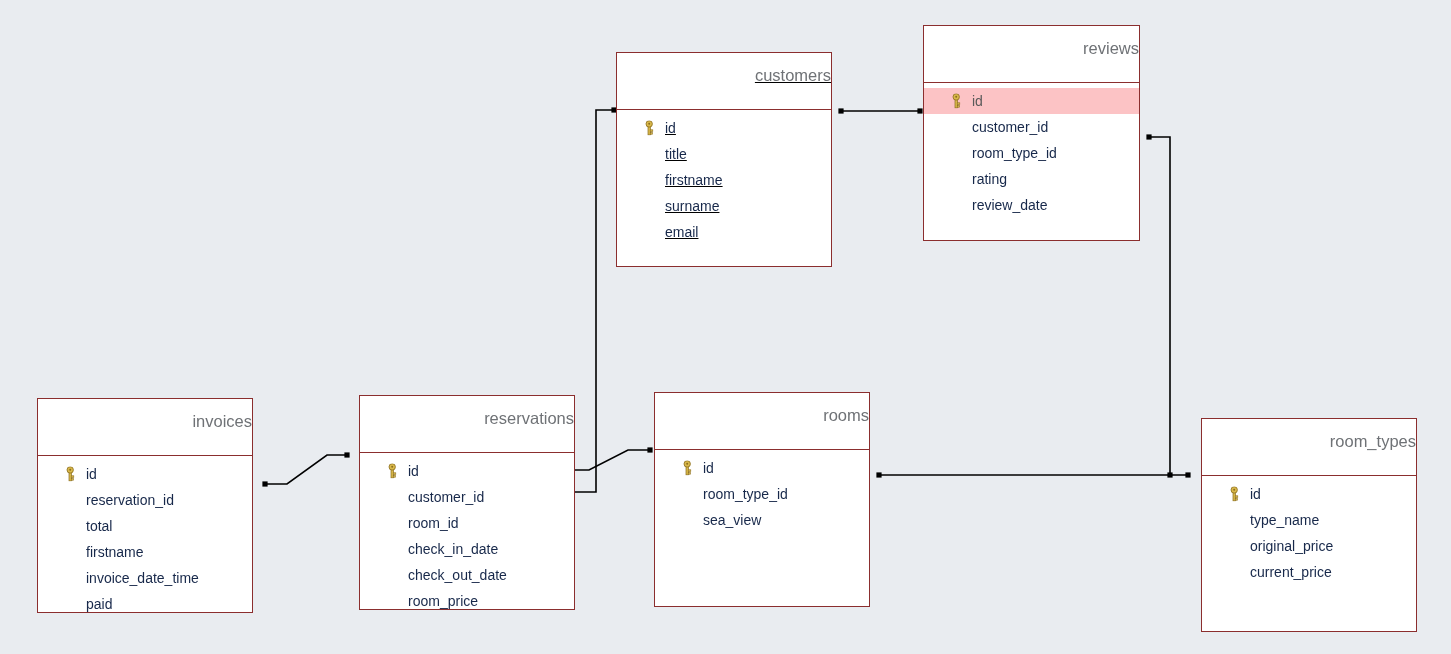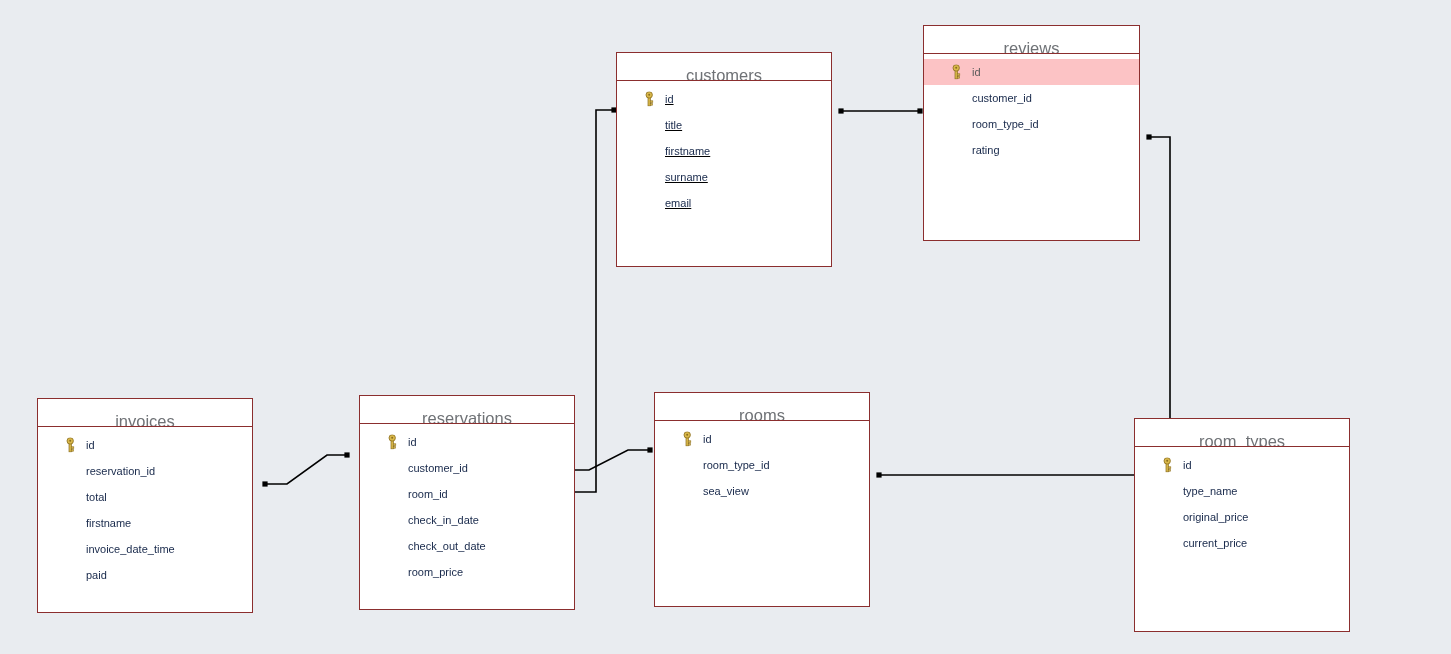--- a/index.html
+++ b/index.html
@@ -12,39 +12,39 @@
   #canvas{position:absolute;inset:0;width:1451px;height:654px;}
   .edges{position:absolute;left:0;top:0;width:1451px;height:654px;pointer-events:none;}
 
   .table{
     position:absolute;
     background:#ffffff;
     border:1.6px solid #8b2e2e;
     box-sizing:border-box;
   }
   .tbl-title{
-    height:28px;
+    height:57px;
     line-height:45px;
-    text-align:center;
+    text-align:right;
     font-size:16.5px;
     color:#6f7276;
     border-bottom:1.6px solid #8b2e2e;
     box-sizing:border-box;
     white-space:nowrap;
     overflow:hidden;
   }
   .tbl-body{
     padding-top:5px;
     box-sizing:border-box;
   }
   .field{
     position:relative;
     height:26px;
     line-height:26px;
-    font-size:11px;
+    font-size:14px;
     color:#17284a;
     padding-left:48px;
     white-space:nowrap;
     overflow:hidden;
     box-sizing:border-box;
   }
   .field.hl{
     background:#fcc3c5;
     color:#5a5a5a;
   }
@@ -173,23 +173,24 @@
               <rect x="5.0" y="6.0" width="2.4" height="8.4" fill="#d9b84a" stroke="#8a6d1f" stroke-width="0.7"></rect>
               <rect x="7.2" y="9.3" width="2.6" height="1.7" fill="#d9b84a" stroke="#8a6d1f" stroke-width="0.6"></rect>
               <rect x="7.2" y="12.1" width="2.2" height="1.6" fill="#d9b84a" stroke="#8a6d1f" stroke-width="0.6"></rect>
               <circle cx="6.2" cy="3.4" r="3.2" fill="#d9b84a" stroke="#8a6d1f" stroke-width="0.8"></circle>
               <circle cx="6.2" cy="3.2" r="1.0" fill="#8a6d1f"></circle>
             </g>
           </svg><span>id</span></div>
         <div class="field"><span>customer_id</span></div>
         <div class="field"><span>room_type_id</span></div>
         <div class="field"><span>rating</span></div>
-      </div>
-    </div>
-    <div class="table" style="left: 1134px; top: 418px; width: 216px; height: 214px;">
+        <div class="field"><span>review_date</span></div>
+      </div>
+    </div>
+    <div class="table" style="left: 1201px; top: 418px; width: 216px; height: 214px;">
       <div class="tbl-title">room_types</div>
       <div class="tbl-body">
         <div class="field"><svg viewBox="0 0 13 15" class="keyicon">
             <g>
               <rect x="5.0" y="6.0" width="2.4" height="8.4" fill="#d9b84a" stroke="#8a6d1f" stroke-width="0.7"></rect>
               <rect x="7.2" y="9.3" width="2.6" height="1.7" fill="#d9b84a" stroke="#8a6d1f" stroke-width="0.6"></rect>
               <rect x="7.2" y="12.1" width="2.2" height="1.6" fill="#d9b84a" stroke="#8a6d1f" stroke-width="0.6"></rect>
               <circle cx="6.2" cy="3.4" r="3.2" fill="#d9b84a" stroke="#8a6d1f" stroke-width="0.8"></circle>
               <circle cx="6.2" cy="3.2" r="1.0" fill="#8a6d1f"></circle>
             </g>

